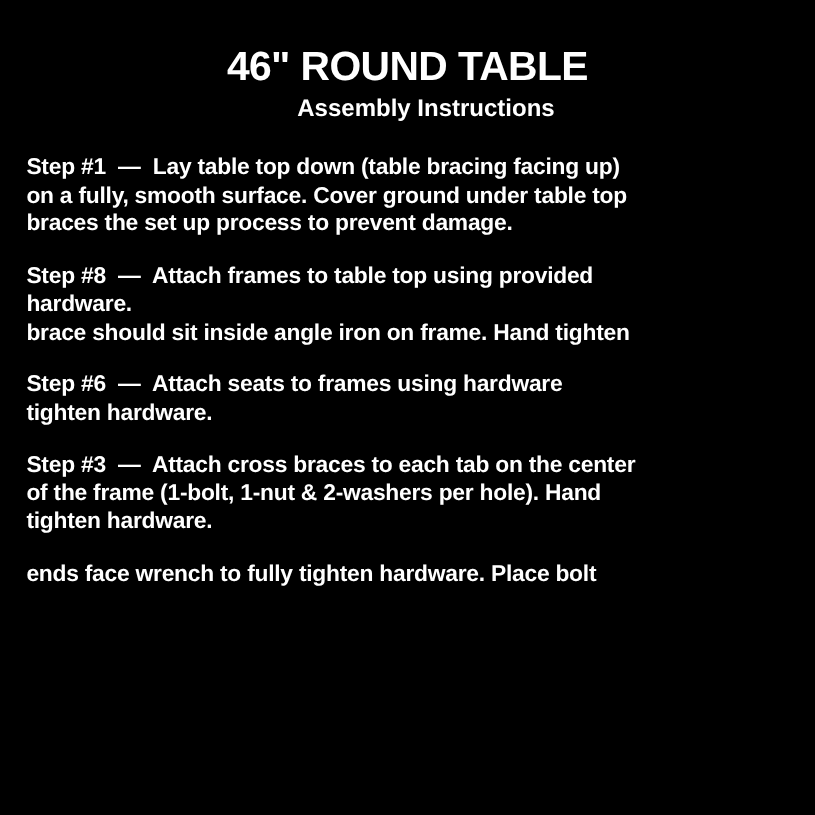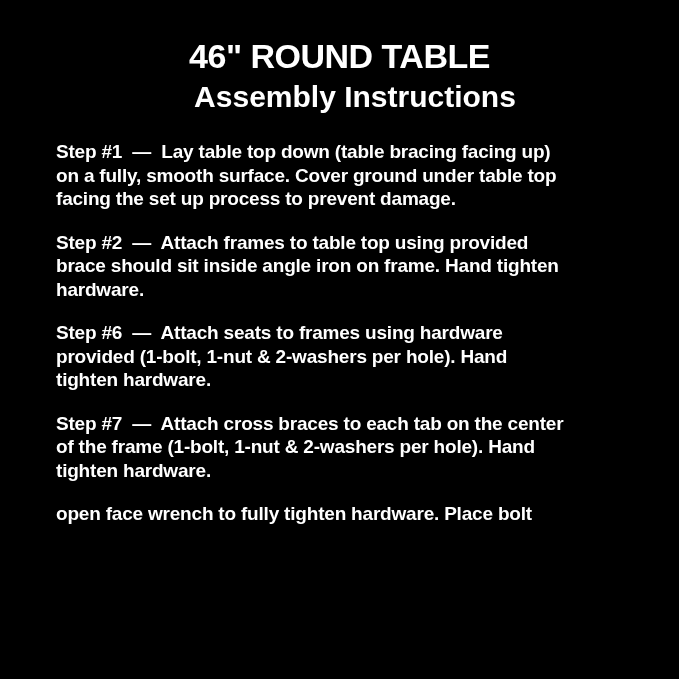--- a/index.html
+++ b/index.html
@@ -12,26 +12,26 @@
     font-weight: bold;
     overflow: hidden;
   }
   .header { text-align: center; padding-top: 37px; }
   .title {
     font-size: 34px;
     line-height: 1.15;
     letter-spacing: -0.5px;
   }
   .subtitle {
-    font-size: 30px;
+    font-size: 20px;
     line-height: 1.2;
     margin-top: 3px;
     margin-left: 31px;
   }
-  .steps { padding: 0 56px; margin-top: 25px; }
+  .steps { padding: 0 22px; margin-top: 25px; }
   .step { margin-bottom: 20px; }
   .line {
     font-size: 19px;
     line-height: 23.5px;
     letter-spacing: -0.2px;
     white-space: pre-wrap;
   }
 </style>
 </head>
 <body>
@@ -39,39 +39,38 @@
 <div class="header">
   <div class="title">46" ROUND TABLE</div>
   <div class="subtitle">Assembly Instructions</div>
 </div>
 
 <div class="steps">
 
   <div class="step">
     <div class="line">Step #1  —  Lay table top down (table bracing facing up)</div>
     <div class="line">on a fully, smooth surface. Cover ground under table top</div>
-    <div class="line">facing the set up process to prevent damage.</div>
+    <div class="line">braces the set up process to prevent damage.</div>
   </div>
 
   <div class="step">
-    <div class="line">Step #2  —  Attach frames to table top using provided</div>
+    <div class="line">Step #8  —  Attach frames to table top using provided</div>
+    <div class="line">hardware.</div>
     <div class="line">brace should sit inside angle iron on frame. Hand tighten</div>
-    <div class="line">hardware.</div>
   </div>
 
   <div class="step">
     <div class="line">Step #6  —  Attach seats to frames using hardware</div>
-    <div class="line">provided (1-bolt, 1-nut &amp; 2-washers per hole). Hand</div>
     <div class="line">tighten hardware.</div>
   </div>
 
   <div class="step">
-    <div class="line">Step #7  —  Attach cross braces to each tab on the center</div>
+    <div class="line">Step #3  —  Attach cross braces to each tab on the center</div>
     <div class="line">of the frame (1-bolt, 1-nut &amp; 2-washers per hole). Hand</div>
     <div class="line">tighten hardware.</div>
   </div>
 
 
   <div class="step">
-    <div class="line">open face wrench to fully tighten hardware. Place bolt</div>
+    <div class="line">ends face wrench to fully tighten hardware. Place bolt</div>
   </div>
 
 </div>
 
 </body></html>

